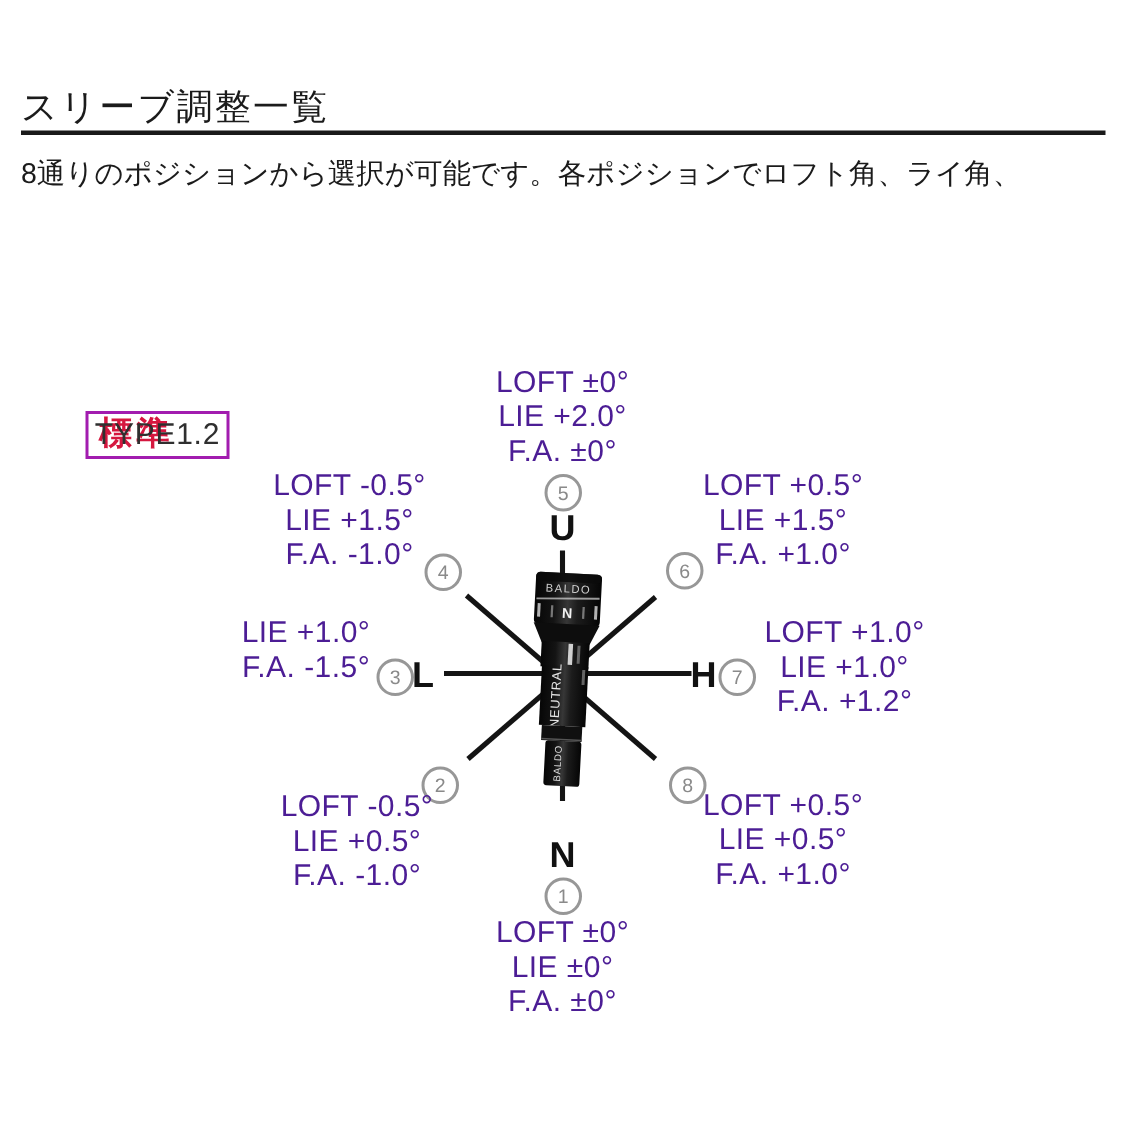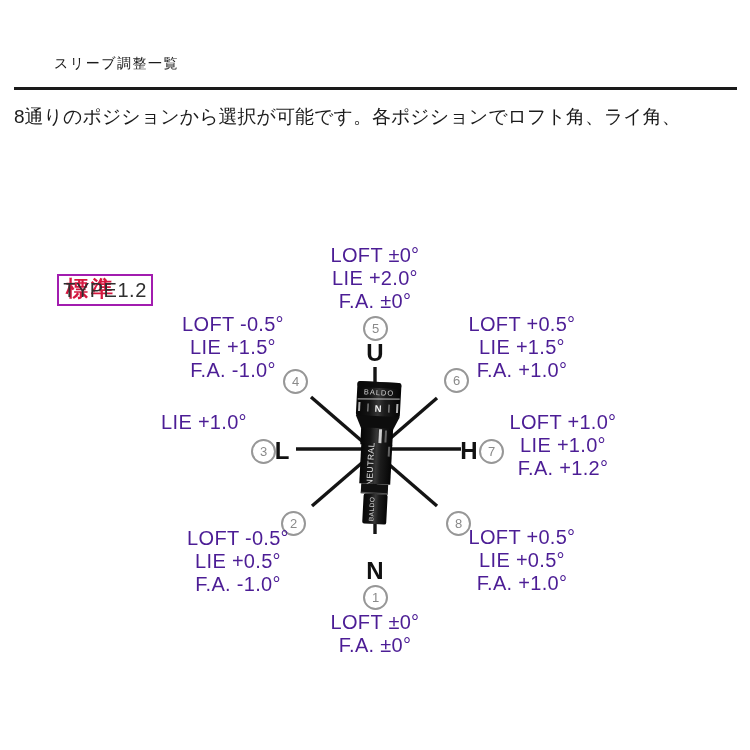--- a/index.html
+++ b/index.html
@@ -1,23 +1,22 @@
 <!DOCTYPE html>
 <html><head>
 <meta charset="utf-8">
 <style>
   html,body{margin:0;padding:0;}
   body{
     width:750px;height:750px;background:#ffffff;position:relative;
     font-family:"Liberation Sans", sans-serif;overflow:hidden;
   }
   .page-title{
-    position:absolute;left:14px;top:55px;font-size:14px;color:#1b1b1b;
+    position:absolute;left:14px;top:55px;font-size:24px;color:#1b1b1b;
     letter-spacing:1.5px;
-    margin-left:40px;
   }
   .title-underline{
     position:absolute;left:14px;top:87px;width:723px;height:3px;background:#1a1a1a;
   }
   .intro{
     position:absolute;left:14px;top:101px;font-size:19px;line-height:31px;color:#1b1b1b;
   }
   .standard-label{
     position:absolute;left:66px;top:234px;font-size:22px;font-weight:bold;
     color:#d5173f;letter-spacing:3px;margin-top:40px;
@@ -111,20 +110,21 @@
 
 <div class="pos-block" style="left:437px;top:313px">
   <div>LOFT +0.5°</div>
   <div>LIE +1.5°</div>
   <div>F.A. +1.0°</div>
 </div>
 <div class="circ" style="left:444px;top:368px">6</div>
 
 <div class="pos-block" style="left:119px;top:411px">
   <div>LIE +1.0°</div>
+  <div>F.A. -1.5°</div>
 </div>
 <div class="circ" style="left:251px;top:439px">3</div>
 <div class="dirletter" style="left:269px;top:437px">L</div>
 
 <div class="pos-block" style="left:478px;top:411px">
   <div>LOFT +1.0°</div>
   <div>LIE +1.0°</div>
   <div>F.A. +1.2°</div>
 </div>
 <div class="dirletter" style="left:456px;top:437px">H</div>
@@ -141,14 +141,15 @@
 <div class="pos-block" style="left:437px;top:526px">
   <div>LOFT +0.5°</div>
   <div>LIE +0.5°</div>
   <div>F.A. +1.0°</div>
 </div>
 
 <div class="dirletter" style="left:362px;top:557px">N</div>
 <div class="circ" style="left:363px;top:585px">1</div>
 <div class="pos-block" style="left:290px;top:611px">
   <div>LOFT ±0°</div>
+  <div>LIE ±0°</div>
   <div>F.A. ±0°</div>
 </div>
 
 </body></html>

